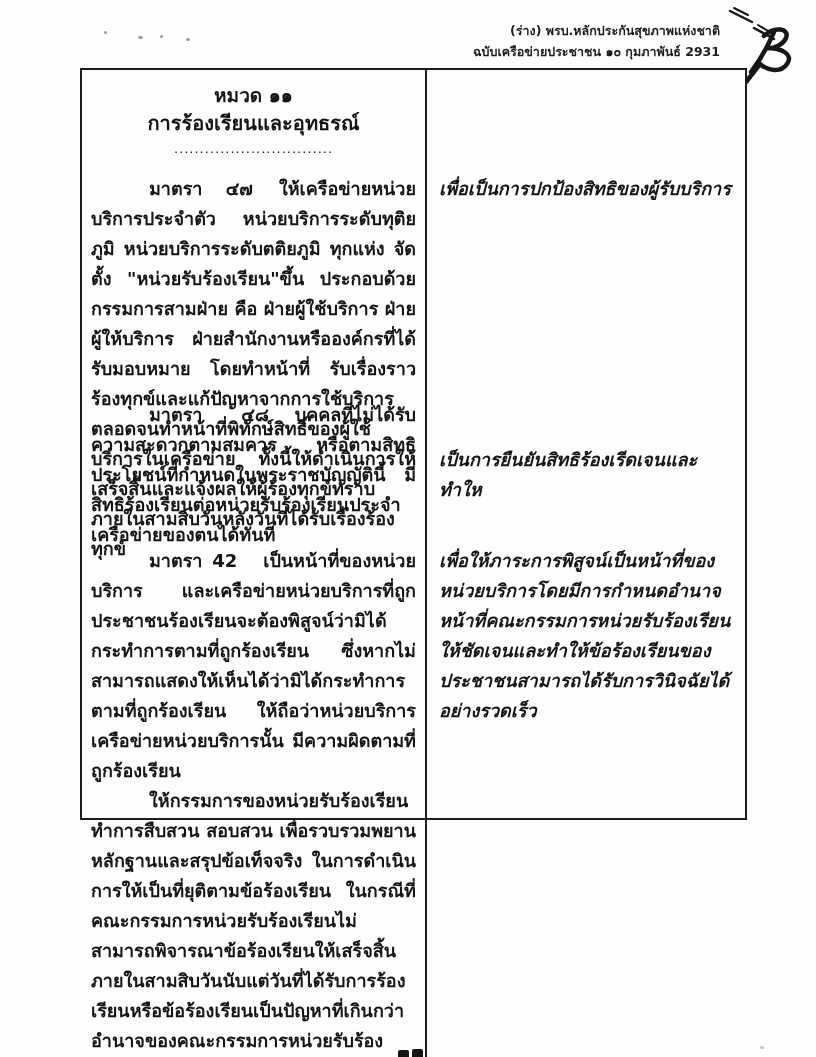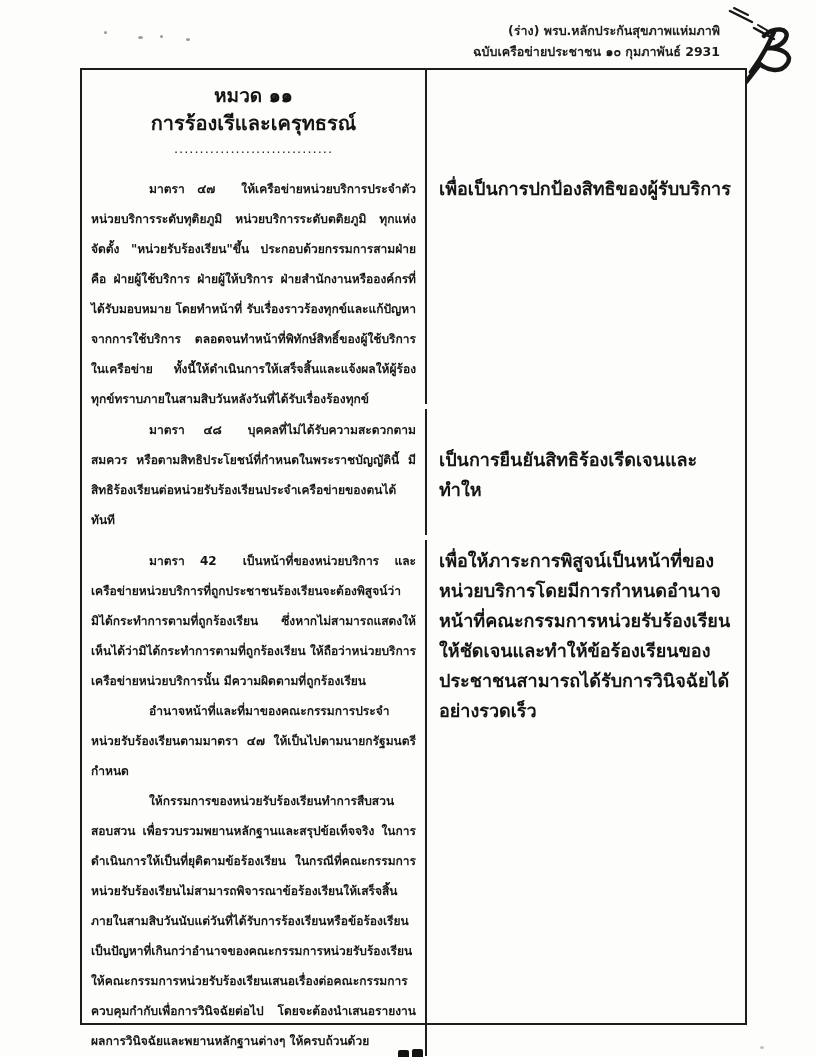--- a/index.html
+++ b/index.html
@@ -29,21 +29,21 @@
   .s4{left:186px;top:38px;width:4px;height:3px;}
   .s5{left:760px;top:1046px;width:4px;height:3px;opacity:.6;}
   
   .page-num-partial{position:absolute;left:398px;top:1049px;width:26px;height:8px;}
   .page-num-partial span{position:absolute;background:#141414;border-radius:2px 2px 0 0;}
   .pn1{left:0;top:1px;width:11px;height:7px;}
   .pn2{left:14px;top:0;width:11px;height:8px;}
   
   .doc-table{
     position:absolute;left:80px;top:68px;
-    width:667px;height:957px;
+    width:667px;height:752px;
     border:2px solid #1d1d1d;
     box-sizing:border-box;
     display:flex;flex-direction:column;
     background:#fdfdfb;
   }
   .row{display:flex;flex:0 0 auto;box-sizing:border-box;}
   .cell{box-sizing:border-box;}
   .cell.left{
     width:345px;flex:0 0 345px;
     border-right:2px solid #1d1d1d;
@@ -61,42 +61,42 @@
   .chapter{font-size:19px;line-height:26px;margin-top:6px;}
   .chapter-title{font-size:20px;line-height:30px;}
   .dots{
     text-align:center;font-size:13px;letter-spacing:1px;
     line-height:18px;color:#222;margin-top:2px;
     white-space:nowrap;overflow:hidden;
   }
   
   .article,.cont{
     margin:0;
-    font-size:12px;line-height:30px;
+    font-size:18px;line-height:30px;
     text-align:justify;text-indent:58px;
     font-weight:600;color:#151515;
     word-break:break-word;
   }
   .article .matra-label{margin-right:26px;font-weight:bold;}
   .remark{
     margin:0;
     font-size:18px;line-height:30px;
     text-align:justify;
     font-weight:600;color:#151515;
     word-break:break-word;
   }
-  .pad-note{padding-top:2px;}
+  .pad-note{padding-top:2px;font-style:italic;}
 </style>
 </head>
 <body>
 
 <div class="page">
 
   <div class="doc-header">
-    <div>(ร่าง) พรบ.หลักประกันสุขภาพแห่มภาพิ</div>
+    <div>(ร่าง) พรบ.หลักประกันสุขภาพแห่งชาติ</div>
     <div>ฉบับเครือข่ายประชาชน  ๑๐ กุมภาพันธ์ 2931</div>
   </div>
 
   <svg class="ink" viewBox="0 0 96 86" xmlns="http://www.w3.org/2000/svg">
     <g stroke="#171717" fill="none" stroke-linecap="round">
       <path d="M12 9 L34 20" stroke-width="2.5"></path>
       <path d="M16 6 L30 13" stroke-width="2"></path>
       <path d="M36 26 L56 37" stroke-width="2.5"></path>
       <path d="M40 23 L52 30" stroke-width="2"></path>
       <path d="M56 30 C50 44 42 58 33 70" stroke-width="4.5"></path>
@@ -110,21 +110,21 @@
     <span class="speck s3"></span>
     <span class="speck s4"></span>
     <span class="speck s5"></span>
   </div>
 
   <div class="doc-table">
 
     <div class="row row-header">
       <div class="cell left">
         <div class="chapter">หมวด ๑๑</div>
-        <div class="chapter-title">การร้องเรีและเครุทธรณ์</div>
+        <div class="chapter-title">การร้องเรียนและอุทธรณ์</div>
         <div class="dots">...............................</div>
       </div>
       <div class="cell right"></div>
     </div>
 
     <div class="row row-a47">
       <div class="cell left">
         <p class="article"><span class="matra-label">มาตรา ๔๗</span><span>ให้เครือข่ายหน่วยบริการประจำตัว หน่วยบริการระดับทุติยภูมิ หน่วยบริการระดับตติยภูมิ ทุกแห่ง จัดตั้ง "หน่วยรับร้องเรียน"ขึ้น ประกอบด้วยกรรมการสามฝ่าย คือ ฝ่ายผู้ใช้บริการ ฝ่ายผู้ให้บริการ ฝ่ายสำนักงานหรือองค์กรที่ได้รับมอบหมาย โดยทำหน้าที่ รับเรื่องราวร้องทุกข์และแก้ปัญหาจากการใช้บริการ ตลอดจนทำหน้าที่พิทักษ์สิทธิ์ของผู้ใช้บริการในเครือข่าย ทั้งนี้ให้ดำเนินการให้เสร็จสิ้นและแจ้งผลให้ผู้ร้องทุกข์ทราบภายในสามสิบวันหลังวันที่ได้รับเรื่องร้องทุกข์</span></p>
       </div>
       <div class="cell right pad-note">
@@ -137,21 +137,20 @@
         <p class="article"><span class="matra-label">มาตรา ๔๘</span><span>บุคคลที่ไม่ได้รับความสะดวกตามสมควร หรือตามสิทธิประโยชน์ที่กำหนดในพระราชบัญญัตินี้ มีสิทธิร้องเรียนต่อหน่วยรับร้องเรียนประจำเครือข่ายของตนได้ทันที</span></p>
       </div>
       <div class="cell right pad-note">
         <p class="remark">เป็นการยืนยันสิทธิร้องเรีดเจนและทำให</p>
       </div>
     </div>
 
     <div class="row row-a49">
       <div class="cell left">
         <p class="article"><span class="matra-label">มาตรา 42</span><span>เป็นหน้าที่ของหน่วยบริการ และเครือข่ายหน่วยบริการที่ถูกประชาชนร้องเรียนจะต้องพิสูจน์ว่ามิได้กระทำการตามที่ถูกร้องเรียน ซึ่งหากไม่สามารถแสดงให้เห็นได้ว่ามิได้กระทำการตามที่ถูกร้องเรียน ให้ถือว่าหน่วยบริการ เครือข่ายหน่วยบริการนั้น มีความผิดตามที่ถูกร้องเรียน</span></p>
-        <p class="cont">อำนาจหน้าที่และที่มาของคณะกรรมการประจำหน่วยรับร้องเรียนตามมาตรา  ๔๗  ให้เป็นไปตามนายกรัฐมนตรีกำหนด</p>
         <p class="cont">ให้กรรมการของหน่วยรับร้องเรียนทำการสืบสวน สอบสวน เพื่อรวบรวมพยานหลักฐานและสรุปข้อเท็จจริง ในการดำเนินการให้เป็นที่ยุติตามข้อร้องเรียน ในกรณีที่คณะกรรมการหน่วยรับร้องเรียนไม่สามารถพิจารณาข้อร้องเรียนให้เสร็จสิ้นภายในสามสิบวันนับแต่วันที่ได้รับการร้องเรียนหรือข้อร้องเรียนเป็นปัญหาที่เกินกว่าอำนาจของคณะกรรมการหน่วยรับร้องเรียน ให้คณะกรรมการหน่วยรับร้องเรียนเสนอเรื่องต่อคณะกรรมการควบคุมกำกับเพื่อการวินิจฉัยต่อไป โดยจะต้องนำเสนอรายงานผลการวินิจฉัยและพยานหลักฐานต่างๆ ให้ครบถ้วนด้วย</p>
       </div>
       <div class="cell right pad-note">
         <p class="remark">เพื่อให้ภาระการพิสูจน์เป็นหน้าที่ของหน่วยบริการโดยมีการกำหนดอำนาจหน้าที่คณะกรรมการหน่วยรับร้องเรียนให้ชัดเจนและทำให้ข้อร้องเรียนของประชาชนสามารถได้รับการวินิจฉัยได้อย่างรวดเร็ว</p>
       </div>
     </div>
 
   </div>
 
   <div class="page-num-partial">

